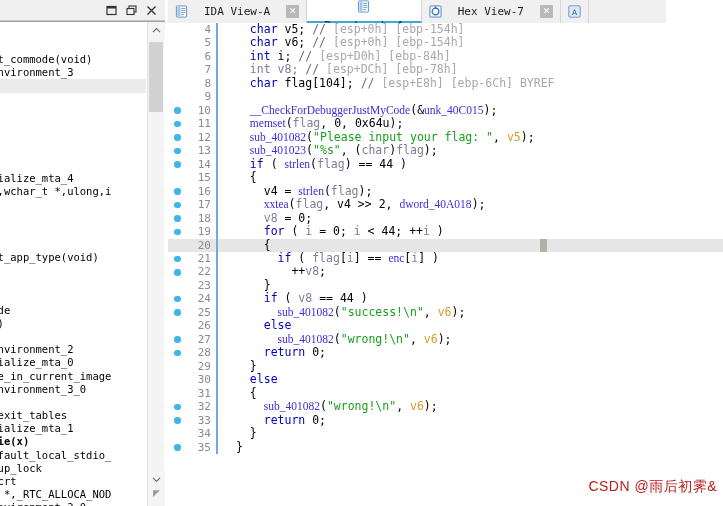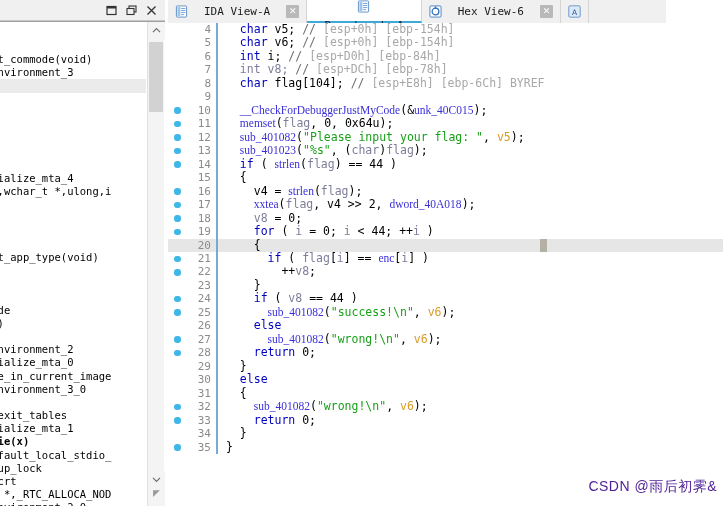--- a/index.html
+++ b/index.html
@@ -242,21 +242,21 @@
     border-radius: 50%;
     background: #3fb6e8;
   }
   .gbar {
     width: 2px;
     flex: 0 0 2px;
     height: 13.47px;
     background: #7aa8d6;
   }
   .ctext {
-    padding-left: 8px;
+    padding-left: 18px;
     color: #000000;
     flex: 1 1 auto;
     height: 13.47px;
     display: block;
     overflow: hidden;
   }
   .row-marker {
     position: absolute;
     left: 372px;
     top: 0;
@@ -275,21 +275,21 @@
   .gv { color: #d89a2a; }          
   .nm { color: #000000; }
 
   
   #watermark {
     position: absolute;
     right: 6px;
     bottom: 10px;
     font-family: "Liberation Sans", sans-serif;
     font-size: 14px;
-    color: #4c1d95;
+    color: #b91c1c;
     letter-spacing: 0.5px;
     white-space: nowrap;
     user-select: none;
   }
 </style>
 </head>
 <body>
 
 <div id="left-panel">
 
@@ -361,21 +361,21 @@
         </svg>
         <span class="tab-label">Pseudocode-A</span>
         <span class="tab-close accent">✕</span>
       </div>
       <div class="tab">
         <svg class="tab-icon" viewBox="0 0 14 14">
           <rect x="1" y="1" width="12" height="12" rx="1" fill="#ffffff" stroke="#4a7fc1" stroke-width="1"></rect>
           <circle cx="7" cy="7" r="3.6" fill="none" stroke="#2f6fbf" stroke-width="1.4"></circle>
           <rect x="6.2" y="1.6" width="1.6" height="2.6" fill="#2f6fbf"></rect>
         </svg>
-        <span class="tab-label">Hex View-6</span>
+        <span class="tab-label">Hex View-7</span>
         <span class="tab-close">✕</span>
       </div>
       <div class="tab">
         <svg class="tab-icon" viewBox="0 0 14 14">
           <rect x="1" y="1" width="12" height="12" rx="1" fill="#ffffff" stroke="#4a7fc1" stroke-width="1"></rect>
           <rect x="2" y="2" width="10" height="10" fill="#dce9f7"></rect>
           <text x="7" y="10.5" font-size="8" text-anchor="middle" fill="#1d4f93" font-family="DejaVu Sans, sans-serif">A</text>
         </svg>
       </div>
     </div>

